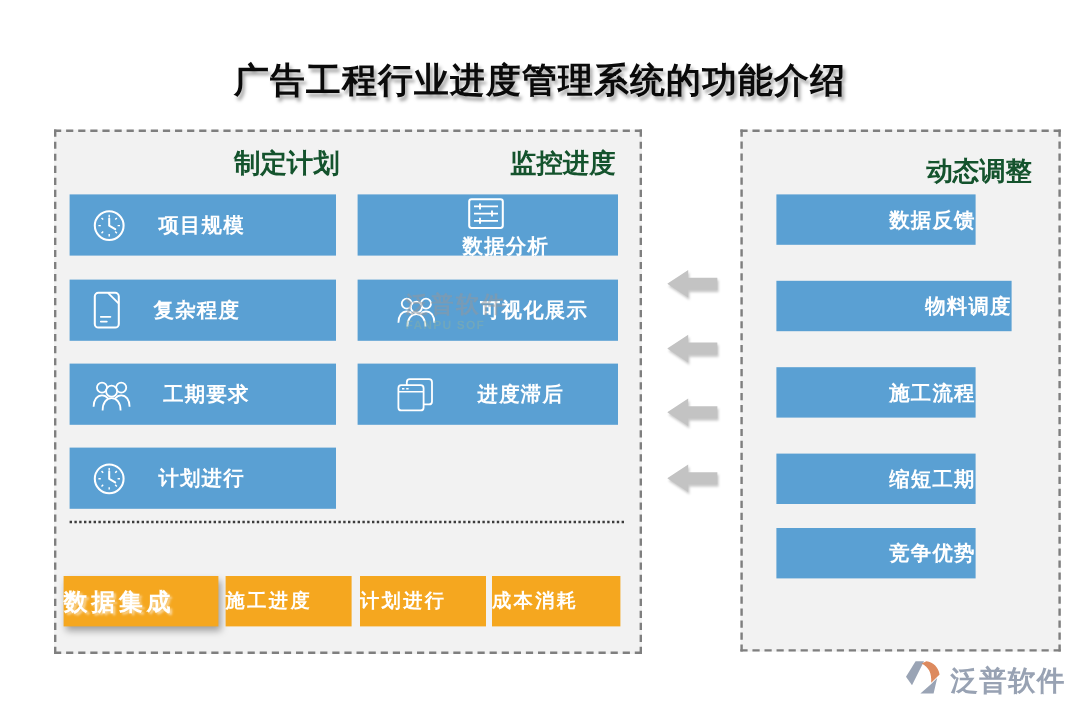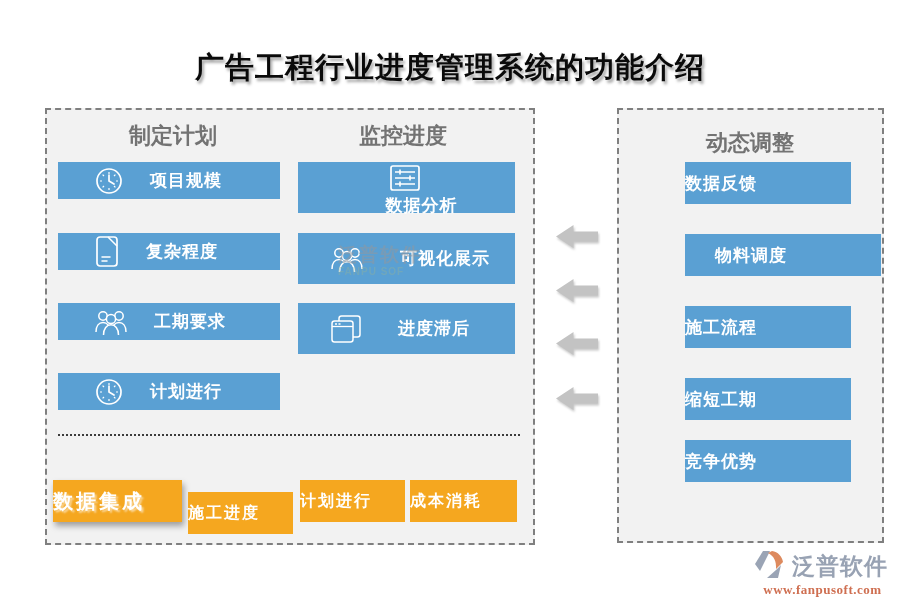--- a/index.html
+++ b/index.html
@@ -7,34 +7,34 @@
   .stage{position:relative;width:900px;height:600px;}
 
   .title{position:absolute;top:48px;left:0;width:100%;text-align:center;
          font-size:29px;font-weight:bold;color:#0a0a0a;letter-spacing:1px;
          text-shadow:2px 3px 3px rgba(0,0,0,0.35);}
 
   .panel{position:absolute;background:#f2f2f2;border:2px dashed #7f7f7f;box-sizing:border-box;}
   .panel-left{left:45px;top:108px;width:490px;height:437px;}
   .panel-right{left:617px;top:108px;width:267px;height:435px;}
 
-  .col-header{position:absolute;width:220px;text-align:center;
-              font-size:22px;font-weight:bold;color:#737373;}
+  .col-header{position:absolute;width:220px;text-align:right;
+              font-size:22px;font-weight:bold;color:#14532d;}
 
   .btn-blue{position:absolute;background:#5aa0d3;color:#fff;
             display:flex;align-items:center;
             font-family:"Liberation Sans",sans-serif;
             font-size:17px;font-weight:bold;letter-spacing:1px;}
   .btn-blue .ic{display:flex;align-items:center;justify-content:center;flex:0 0 auto;}
-  .col1{left:58px;width:222px;height:37px;padding-left:34px;box-sizing:border-box;text-align:center;}
+  .col1{left:58px;width:222px;height:51px;padding-left:16px;box-sizing:border-box;text-align:center;}
   .col1 .ic{margin-right:24px;}
   .col2{left:298px;width:217px;height:51px;padding-left:30px;box-sizing:border-box;}
   .col2 .ic{margin-right:34px;}
 
-  .btn-right{left:647px;width:166px;height:42px;justify-content:flex-start;padding-left:0;margin-left:38px;}
+  .btn-right{left:647px;width:166px;height:42px;justify-content:flex-end;padding-left:0;}
 
   .sep-dotted{position:absolute;left:58px;top:434px;width:462px;height:0;
               border-top:2px dotted #3c3c3c;}
 
   .btn-orange{position:absolute;top:480px;height:42px;background:#f5a71f;color:#fff;
               display:flex;align-items:center;justify-content:flex-start;
               font-family:"Liberation Sans",sans-serif;
               font-size:16px;font-weight:bold;letter-spacing:2px;}
   .btn-orange.first{font-size:20px;letter-spacing:3px;
                     box-shadow:2px 4px 6px rgba(0,0,0,0.35);
@@ -158,21 +158,21 @@
   <div class="watermark">
     <div class="wm-cn">泛普软件</div>
     <div class="wm-en">FANPU SOF</div>
   </div>
 
   <div class="sep-dotted"></div>
 
   <div class="btn-orange first" style="left:53px;width:129px;">
     <span>数据集成</span>
   </div>
-  <div class="btn-orange" style="left:188px;width:105px;margin-top:12px;">
+  <div class="btn-orange" style="left:188px;width:105px;">
     <span>施工进度</span>
   </div>
   <div class="btn-orange" style="left:300px;width:105px;">
     <span>计划进行</span>
   </div>
   <div class="btn-orange" style="left:410px;width:107px;">
     <span>成本消耗</span>
   </div>
 
   <div class="arrow" style="top:224px;">
@@ -216,16 +216,15 @@
     <div class="logo-row">
       <span>
         <svg width="34" height="31" viewBox="0 0 34 31">
             <path d="M8 2L0 15l5 7L15 2z" fill="#9aa4b5"></path>
             <path d="M17 2c6 1 10 5 11 11l-7 7c.5-8-2-13-8-16z" fill="#dd8a5e"></path>
             <path d="M12 29l9-8 5-5-3 13z" fill="#9aa4b5"></path>
           </svg>
       </span>
       <span class="logo-name">泛普软件</span>
     </div>
-    <div class="logo-url">www.fanpusoft.com</div>
   </div>
 
 </div>
 
 </body></html>

